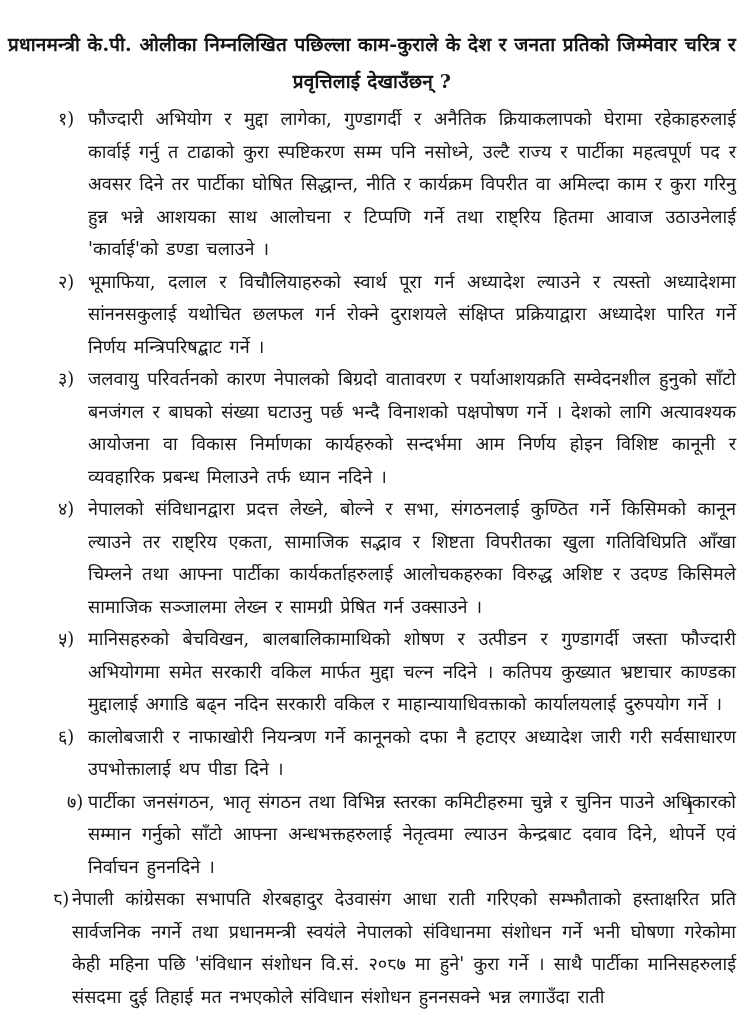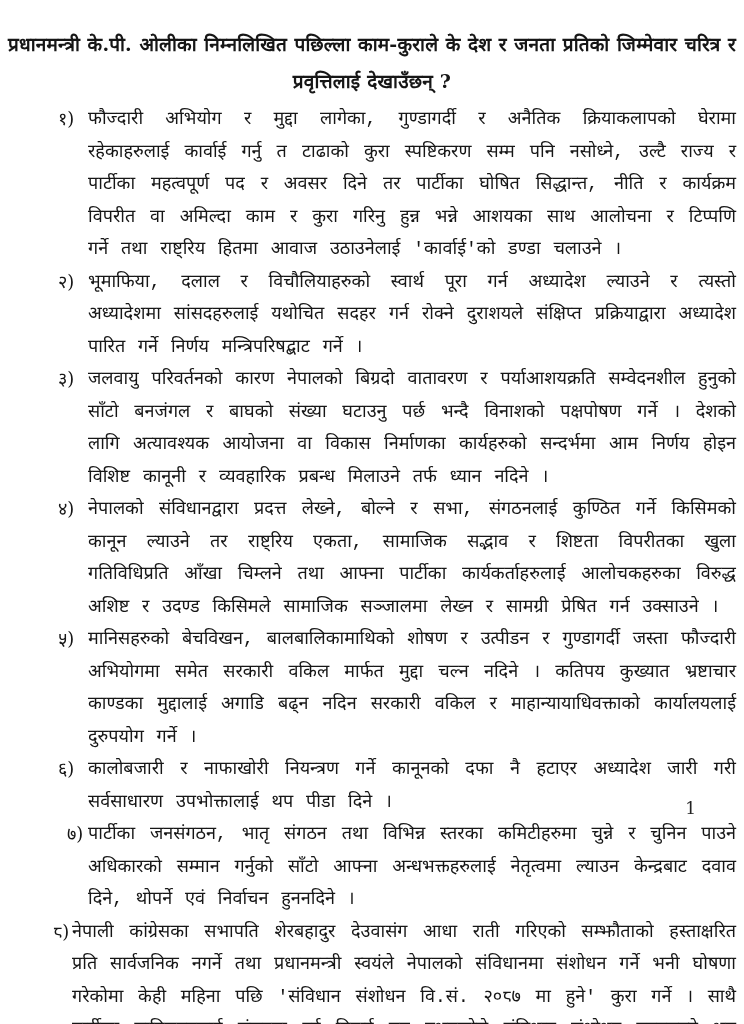--- a/index.html
+++ b/index.html
@@ -42,21 +42,20 @@
     line-height: 32.5px;
   }
   .item .num {
     flex: 0 0 30px;
     box-sizing: border-box;
   }
   .item .text {
     flex: 1;
     text-align: justify;
     word-spacing: 2px;
-    font-family: Liberation Mono, monospace;
   }
   
   .item.indent-num .num {
     padding-left: 9px;
   }
   
   .item.tight {
     margin-left: 45px;
   }
   .item.tight .num {
@@ -79,21 +78,21 @@
 
   <div class="doc-list">
 
     <div class="item">
       <span class="num">१)</span>
       <span class="text">फौज्दारी अभियोग र मुद्दा लागेका, गुण्डागर्दी र अनैतिक क्रियाकलापको घेरामा रहेकाहरुलाई कार्वाई गर्नु त टाढाको कुरा स्पष्टिकरण सम्म पनि नसोध्ने, उल्टै राज्य र पार्टीका महत्वपूर्ण पद र अवसर दिने तर पार्टीका घोषित सिद्धान्त, नीति र कार्यक्रम विपरीत वा अमिल्दा काम र कुरा गरिनु हुन्न भन्ने आशयका साथ आलोचना र टिप्पणि गर्ने तथा राष्ट्रिय हितमा आवाज उठाउनेलाई 'कार्वाई'को डण्डा चलाउने ।</span>
     </div>
 
     <div class="item">
       <span class="num">२)</span>
-      <span class="text">भूमाफिया, दलाल र विचौलियाहरुको स्वार्थ पूरा गर्न अध्यादेश ल्याउने र त्यस्तो अध्यादेशमा सांसदहरुलाई यथोचित सदहर गर्न रोक्ने दुराशयले संक्षिप्त प्रक्रियाद्वारा अध्यादेश पारित गर्ने निर्णय मन्त्रिपरिषद्बाट गर्ने ।</span>
+      <span class="text">भूमाफिया, दलाल र विचौलियाहरुको स्वार्थ पूरा गर्न अध्यादेश ल्याउने र त्यस्तो अध्यादेशमा सांननसकुलाई यथोचित छलफल गर्न रोक्ने दुराशयले संक्षिप्त प्रक्रियाद्वारा अध्यादेश पारित गर्ने निर्णय मन्त्रिपरिषद्बाट गर्ने ।</span>
     </div>
 
     <div class="item">
       <span class="num">३)</span>
       <span class="text">जलवायु परिवर्तनको कारण नेपालको बिग्रदो वातावरण र पर्याआशयक्रति सम्वेदनशील हुनुको साँटो बनजंगल र बाघको संख्या घटाउनु पर्छ भन्दै  विनाशको पक्षपोषण गर्ने । देशको लागि अत्यावश्यक आयोजना वा विकास निर्माणका कार्यहरुको सन्दर्भमा आम निर्णय होइन विशिष्ट कानूनी र व्यवहारिक प्रबन्ध मिलाउने तर्फ ध्यान नदिने ।</span>
     </div>
 
     <div class="item">
       <span class="num">४)</span>
       <span class="text">नेपालको संविधानद्वारा प्रदत्त लेख्ने, बोल्ने र सभा, संगठनलाई कुण्ठित गर्ने किसिमको कानून ल्याउने तर राष्ट्रिय एकता, सामाजिक सद्भाव र शिष्टता विपरीतका खुला गतिविधिप्रति आँखा चिम्लने तथा आफ्ना पार्टीका कार्यकर्ताहरुलाई आलोचकहरुका विरुद्ध अशिष्ट र उदण्ड किसिमले सामाजिक सञ्जालमा लेख्न र सामग्री प्रेषित गर्न उक्साउने ।</span>

